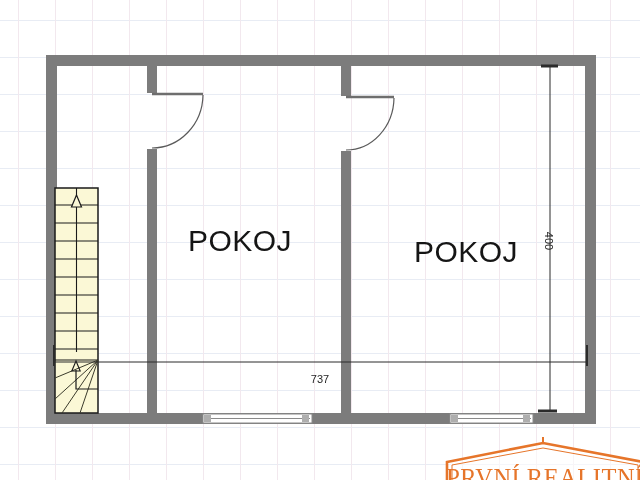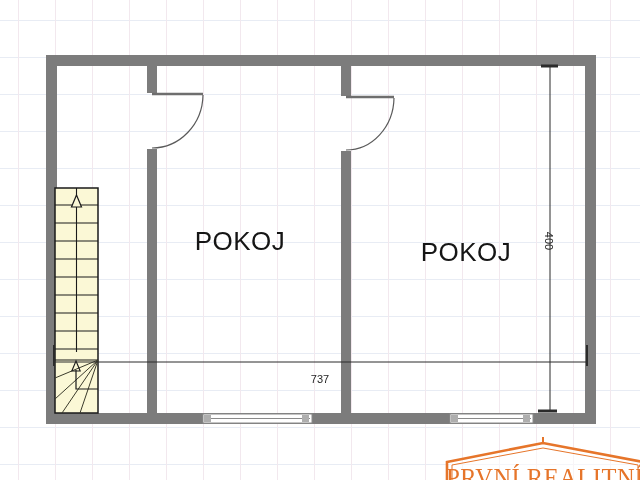--- a/index.html
+++ b/index.html
@@ -15,21 +15,21 @@
       linear-gradient(to bottom, var(--grid-h) 1px, transparent 1px);
     background-size:37px 37px;
     background-position:18px 20px;
     font-family:"Liberation Sans", sans-serif;
   }
   #plan-svg{position:absolute; left:0; top:0;}
   .label{
     position:absolute; color:#151515; white-space:nowrap;
     transform:translate(-50%,-50%);
   }
-  .room-label{font-size:26px; letter-spacing:0.5px;}
+  .room-label{font-size:30px; letter-spacing:0.5px;}
   .dim-label{font-size:11px; color:#262626;}
   #dim-height-label{transform:translate(-50%,-50%) rotate(90deg);}
   #logo{
     position:absolute; left:433px; top:435px; width:204px; height:62px;margin-left:10px;
   }
   #logo svg{position:absolute; left:0; top:0;}
   #logo .brand{
     position:absolute; left:0; top:29px; width:204px; text-align:center;
     font-family:"Liberation Serif", serif; font-size:24px; font-weight:400;
     letter-spacing:0.5px; color:var(--accent); transform:scale(1.02,1.08);

